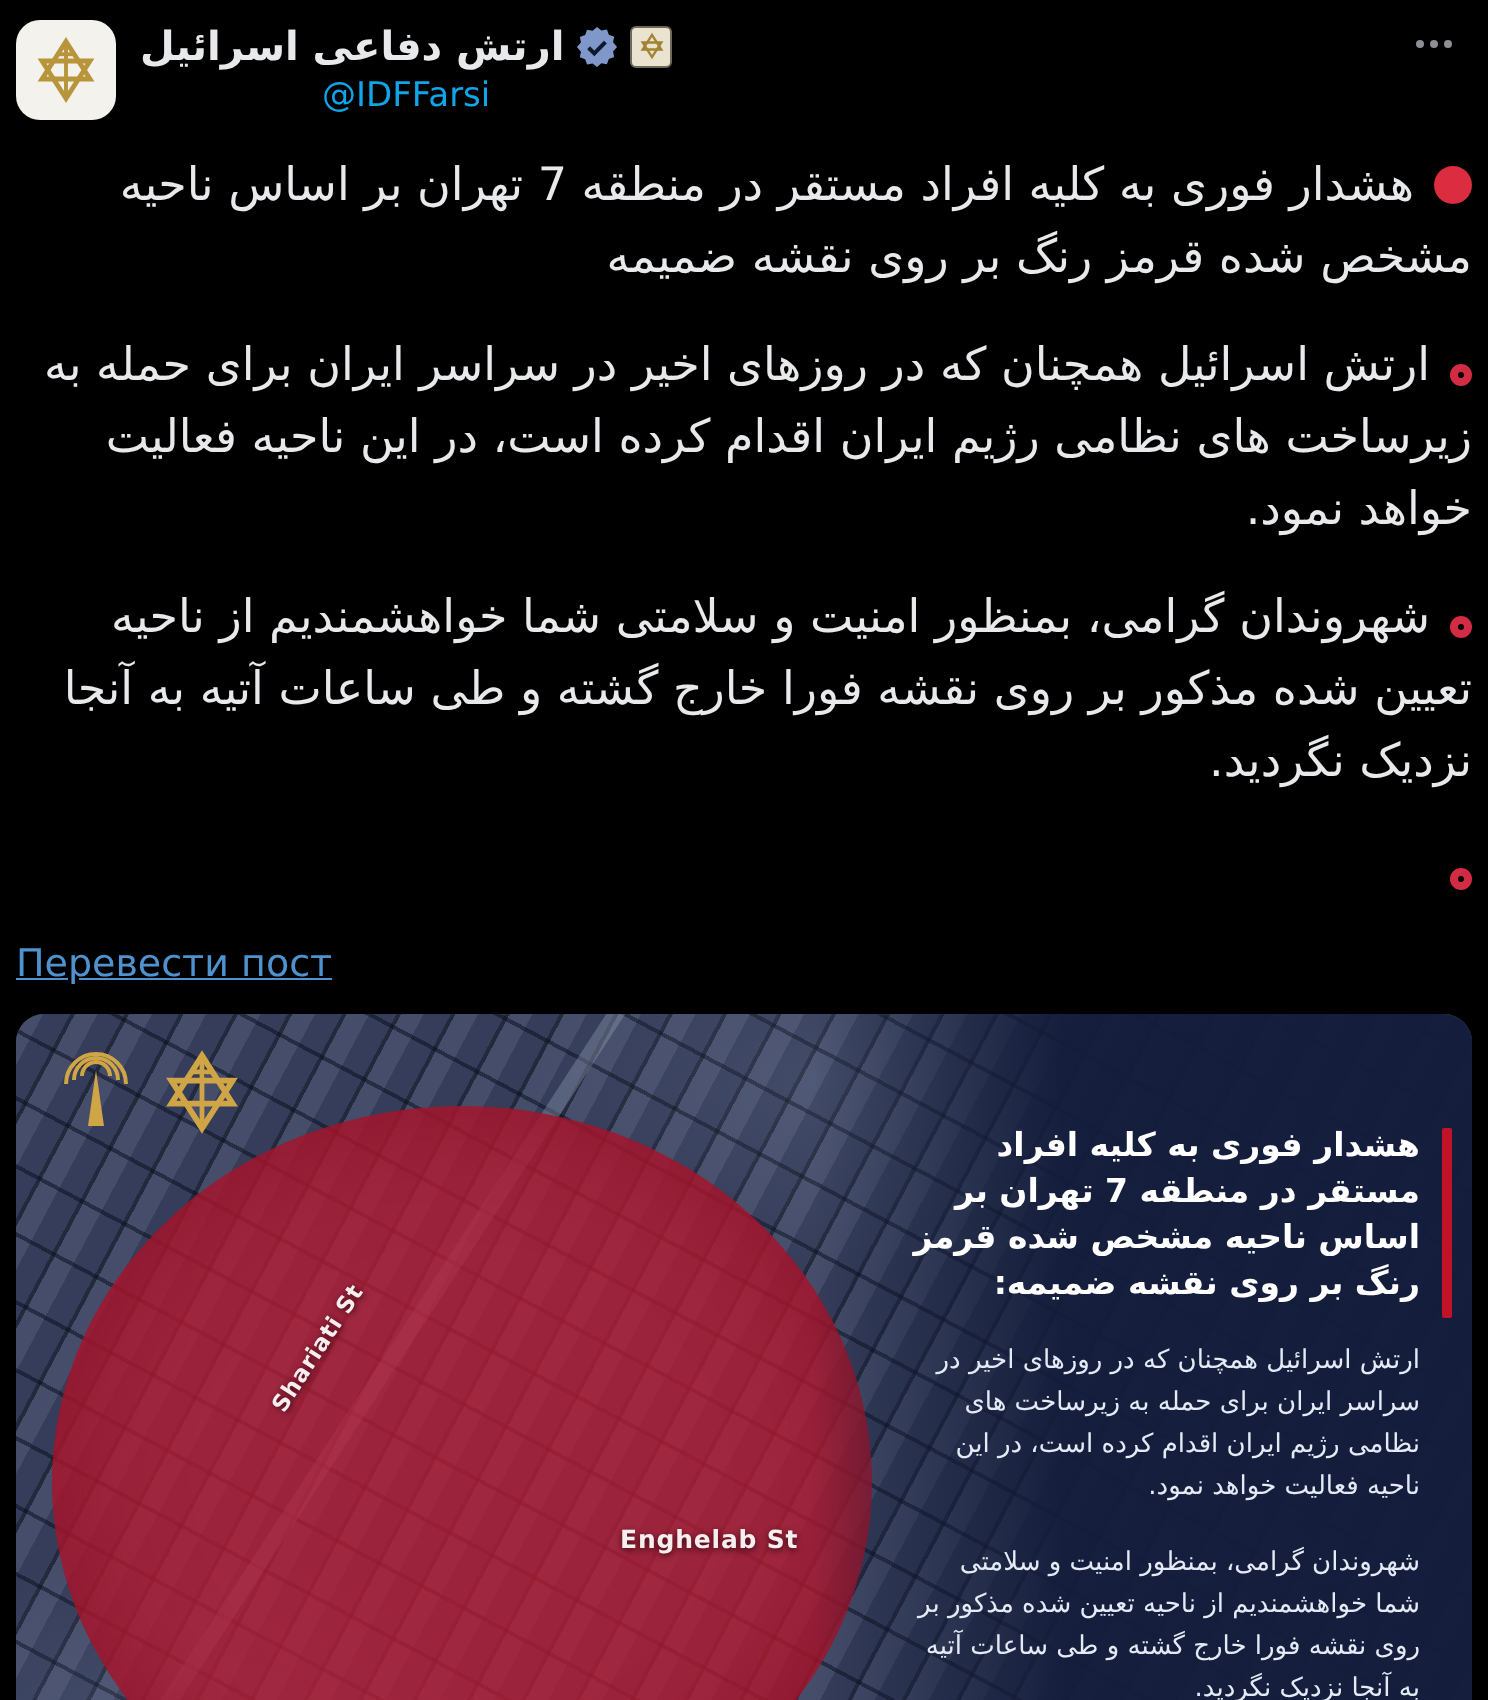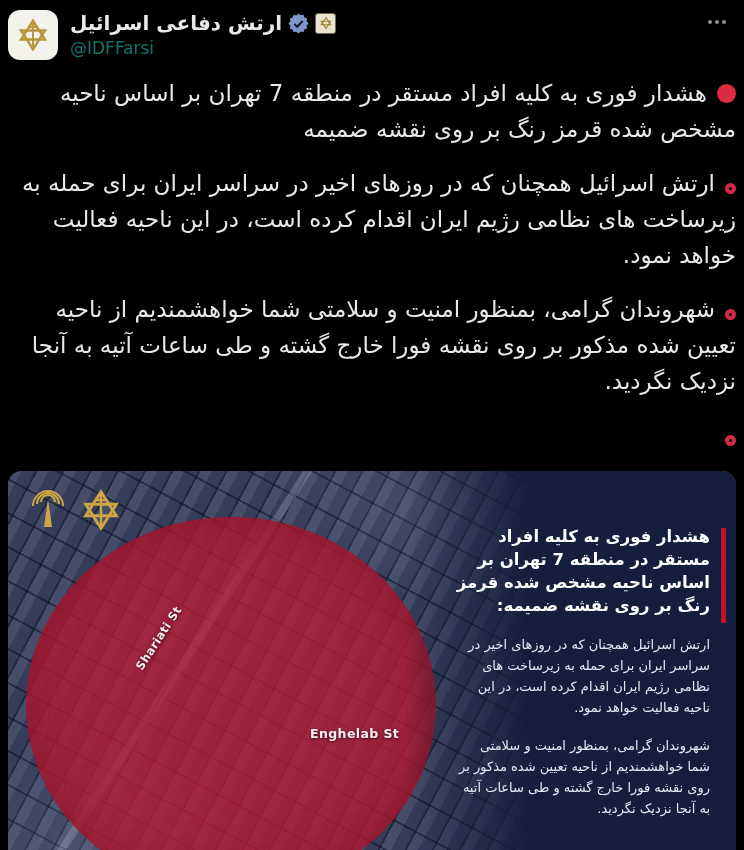--- a/index.html
+++ b/index.html
@@ -10,29 +10,29 @@
     color:#e7e9ea;
   }
   .tweet { padding:10px 8px 0 8px; position:relative; }
 
   
   .header { display:flex; align-items:flex-start; gap:12px; position:relative; }
   .avatar {
     width:50px; height:50px; border-radius:12px; background:#f4f2ec;
     display:flex; align-items:center; justify-content:center; flex:0 0 auto;
   }
-  .name-block { padding-top:1px; }
+  .name-block { padding-top:1px;text-align:center; }
   .name-row { display:flex; align-items:center; gap:6px; }
   .display-name { font-size:20px; font-weight:bold; color:#e7e9ea; white-space:nowrap; }
   .badge-verified { width:21px; height:21px; display:inline-block; }
   .badge-affiliate {
     width:21px; height:21px; border-radius:3px; background:#e9e3d0;
     border:1px solid #6e695a; display:flex; align-items:center; justify-content:center;
   }
-  .handle { font-size:17px; color:#0f766e; margin-top:3px; }
+  .handle { font-size:17px; color:#0ea5e9; margin-top:3px; }
   .more-btn { position:absolute; right:6px; top:6px; display:flex; gap:3px; cursor:pointer; padding:4px; }
   .more-btn i { width:4px; height:4px; border-radius:50%; background:#8b8f94; display:block; }
 
   
   .tweet-text { direction:rtl; text-align:right; margin-top:15px; font-size:23px; line-height:36px; }
   .tweet-text p { margin-bottom:18px; }
   .bullet-filled {
     display:inline-block; width:19px; height:19px; border-radius:50%;
     background:#dc2c3f; vertical-align:-2px; margin-left:10px;
   }
@@ -132,20 +132,21 @@
   </div>
 
   
   <div class="tweet-text">
     <p><span class="bullet-filled"></span><span>هشدار فوری به کلیه افراد مستقر در منطقه 7 تهران بر اساس ناحیه مشخص شده قرمز رنگ بر روی نقشه ضمیمه</span></p>
     <p><span class="bullet-hollow"></span><span>ارتش اسرائیل همچنان که در روزهای اخیر در سراسر ایران برای حمله به زیرساخت های نظامی رژیم ایران اقدام کرده است، در این ناحیه فعالیت خواهد نمود.</span></p>
     <p><span class="bullet-hollow"></span><span>شهروندان گرامی، بمنظور امنیت و سلامتی شما خواهشمندیم از ناحیه تعیین شده مذکور بر روی نقشه فورا خارج گشته و طی ساعات آتیه به آنجا نزدیک نگردید.</span></p>
     <p><span class="bullet-hollow"></span></p>
   </div>
 
+  <a class="translate-link">Перевести пост</a>
 
   
   <div class="media-card">
     <div class="map-bg"></div>
     <div class="road-diagonal"></div>
 
     <div class="danger-circle"></div>
     <span class="street-label label-shariati">Shariati St</span>
     <span class="street-label label-enghelab">Enghelab St</span>
 

